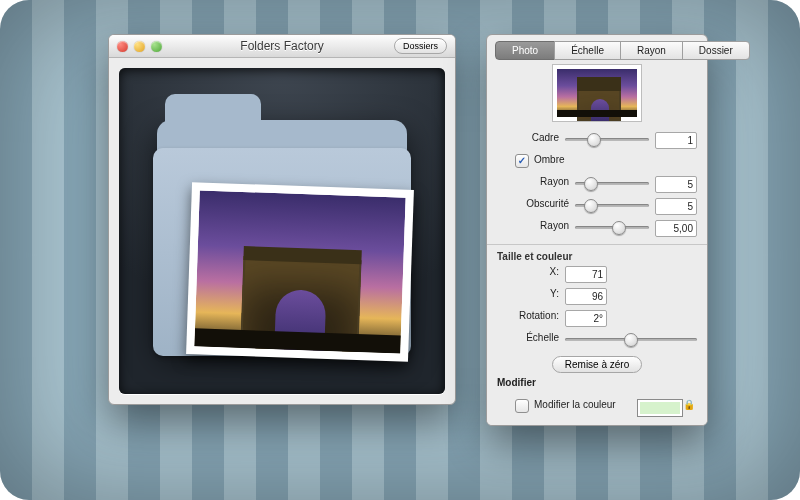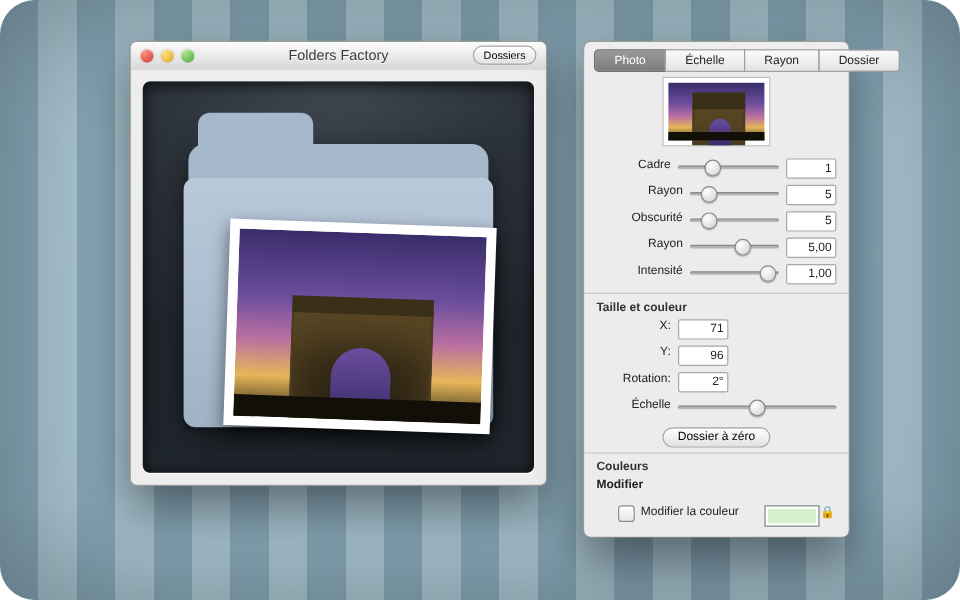--- a/index.html
+++ b/index.html
@@ -185,20 +185,25 @@
       <div class="row">
         <div class="lab">Cadre</div>
         <div class="slider">
           <div class="track"></div>
             <div class="thumb" style="left:35%"></div>
         </div>
         <div class="valbox">1</div>
       </div>
 
       <div class="row">
+        <div style="width:18px"></div>
+        <span class="cb checked"></span>
+        <span style="font-size:10px">Ombre</span>
+      </div>
+      <div class="row">
         <div class="lab indent">Rayon</div>
         <div class="slider">
           <div class="track"></div>
             <div class="thumb" style="left:22%"></div>
         </div>
         <div class="valbox">5</div>
       </div>
       <div class="row">
         <div class="lab indent">Obscurité</div>
         <div class="slider">
@@ -208,28 +213,20 @@
         <div class="valbox">5</div>
       </div>
 
       <div class="row">
         <div class="lab indent">Rayon</div>
         <div class="slider">
           <div class="track"></div>
             <div class="thumb" style="left:60%"></div>
         </div>
         <div class="valbox">5,00</div>
-      </div>
-      <div class="row">
-        <div class="lab indent">Intensité</div>
-        <div class="slider">
-          <div class="track"></div>
-            <div class="thumb" style="left:88%"></div>
-        </div>
-        <div class="valbox">1,00</div>
       </div>
 
       <div class="sec">Taille et couleur</div>
       <div class="row">
         <div class="lab">X:</div>
         <div class="valbox" style="margin-left:0">71</div>
       </div>
       <div class="row">
         <div class="lab">Y:</div>
         <div class="valbox" style="margin-left:0">96</div>
@@ -238,23 +235,22 @@
         <div class="lab">Rotation:</div>
         <div class="valbox" style="margin-left:0">2°</div>
       </div>
       <div class="row">
         <div class="lab">Échelle</div>
         <div class="slider">
           <div class="track"></div>
             <div class="thumb" style="left:50%"></div>
         </div>
       </div>
-      <button class="resetbtn">Dossier à zéro</button>
-
-      <div class="sec">Couleurs</div>
+      <button class="resetbtn">Remise à zéro</button>
+
 
       <div class="row" style="font-weight:bold;font-size:10px;">
         <span>Modifier</span>
       </div>
       <div class="row">
         <div style="width:18px"></div>
         <span class="cb"></span>
         <span style="font-size:10px;flex:1">Modifier la couleur</span>
         <div class="swatch"></div>
         <div class="lockcol">

